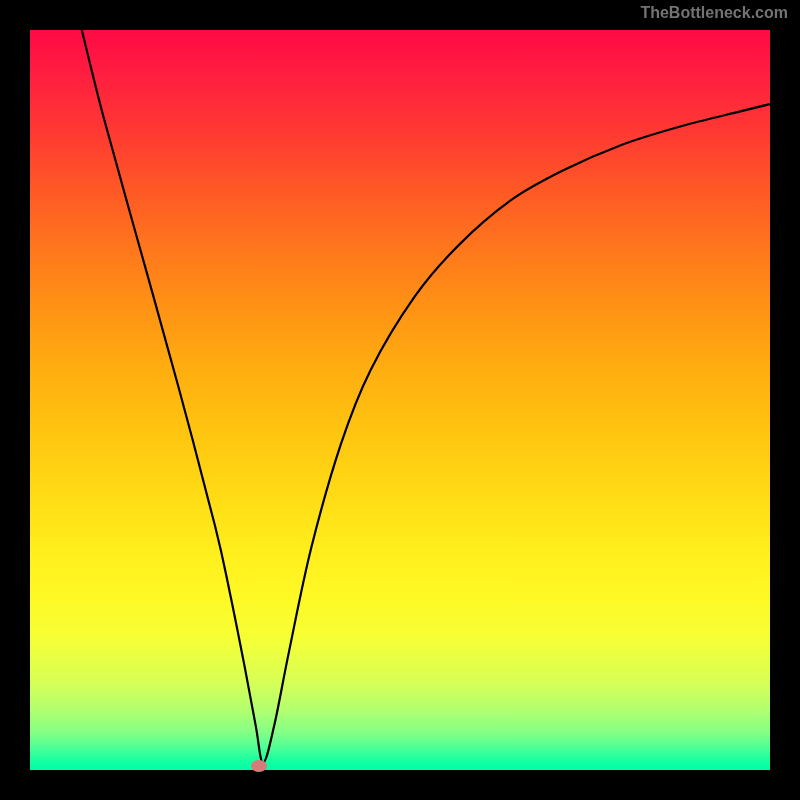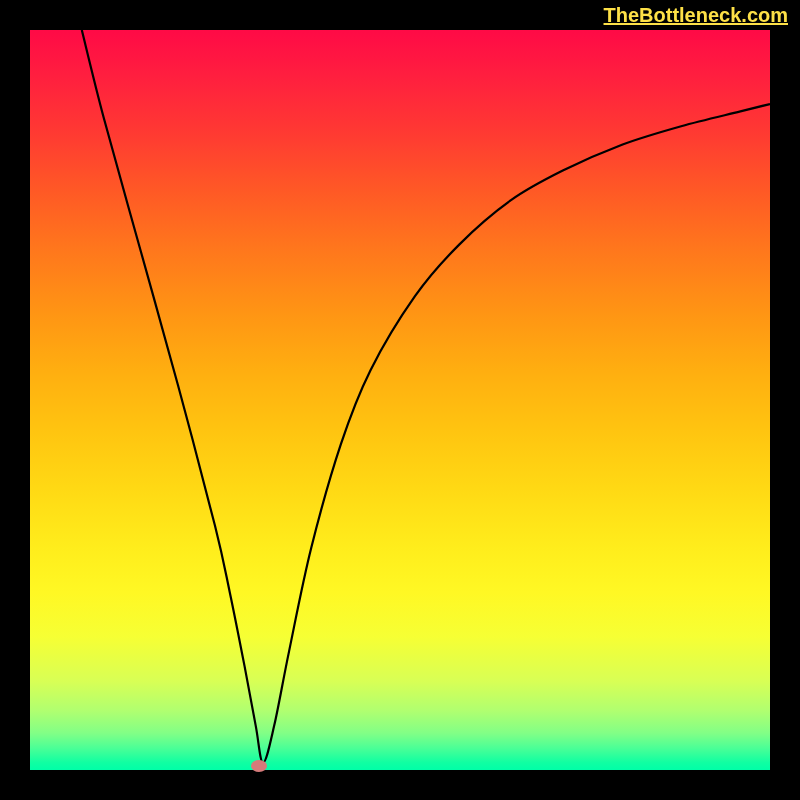--- a/index.html
+++ b/index.html
@@ -8,25 +8,24 @@
     height: 800px;
     background: #000;
     overflow: hidden;
     position: relative;
   }
   .watermark {
     position: absolute;
     top: 4px;
     right: 12px;
     font-family: Arial, sans-serif;
-    font-size: 20px;
+    font-size: 16px;
     font-weight: bold;
-    color: #fde047;
+    color: #737373;
     z-index: 10;
-    text-decoration: underline;
   }
   .plot {
     position: absolute;
     left: 30px;
     top: 30px;
     width: 740px;
     height: 740px;
   }
   .gradient-bg {
     position: absolute;

